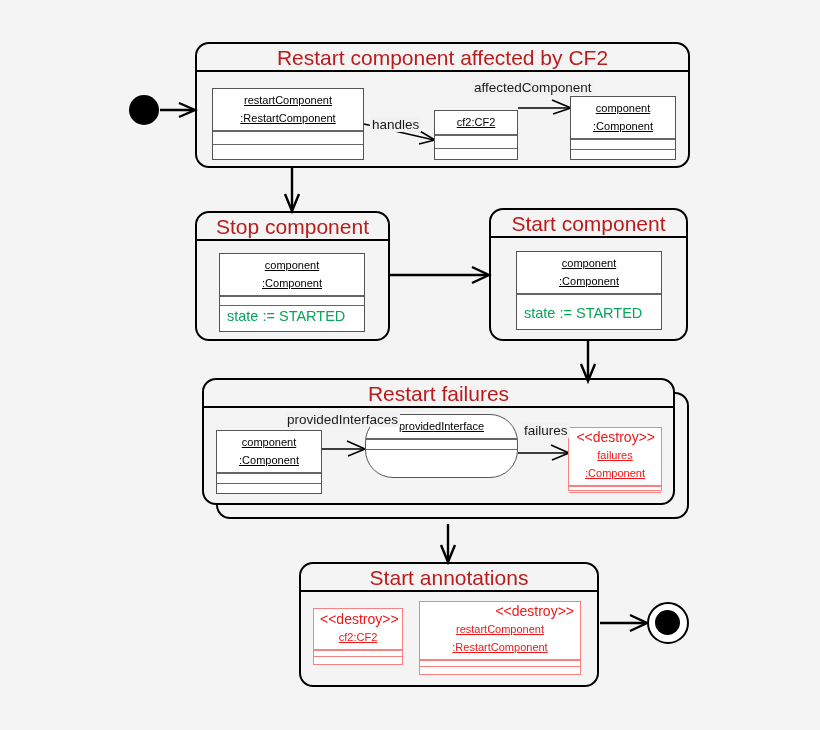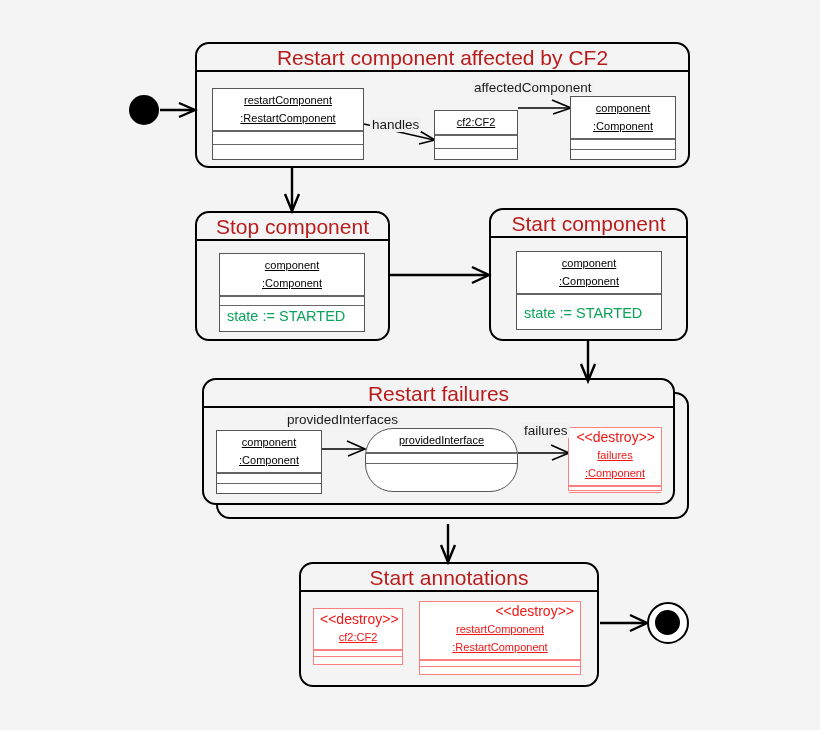--- a/index.html
+++ b/index.html
@@ -255,21 +255,21 @@
     <div class="name">
       <span class="line u">component</span>
       <span class="line u">:Component</span>
     </div>
     <div class="sep"></div>
     <div class="comp" style="height:9px"></div>
     <div class="sep"></div>
     <div class="comp" style="height:9px"></div>
   </div>
 
-  <div class="obj" style="left:365px;top:428px;width:153px;height:64px;border-radius:28px;">
+  <div class="obj" style="left:365px;top:414px;width:153px;height:64px;border-radius:28px;">
     <div class="name">
       <span class="line u">providedInterface</span>
     </div>
     <div class="sep"></div>
     <div class="comp" style="height:9px"></div>
     <div class="sep"></div>
     <div class="comp" style="height:9px"></div>
   </div>
 
   <div class="obj red" style="left:568px;top:427px;width:94px;height:64px;">

